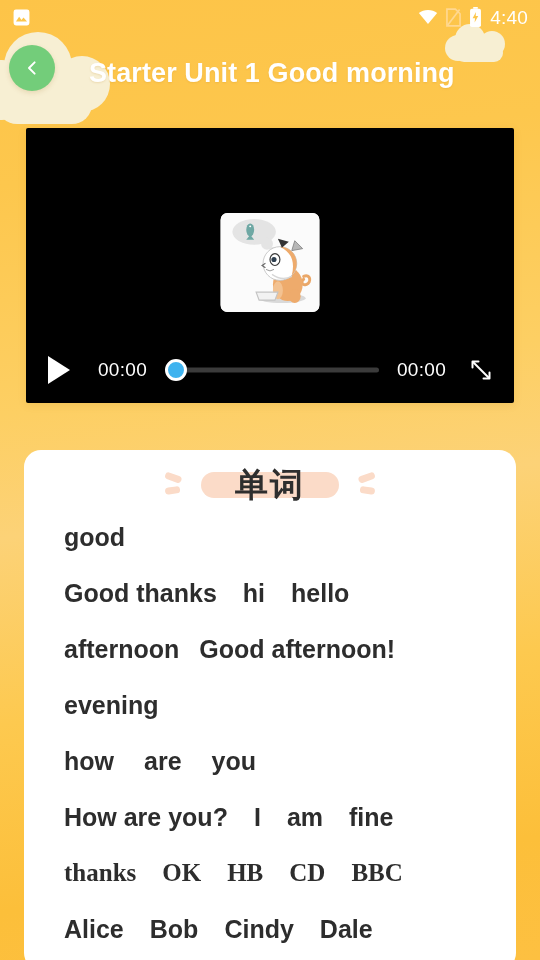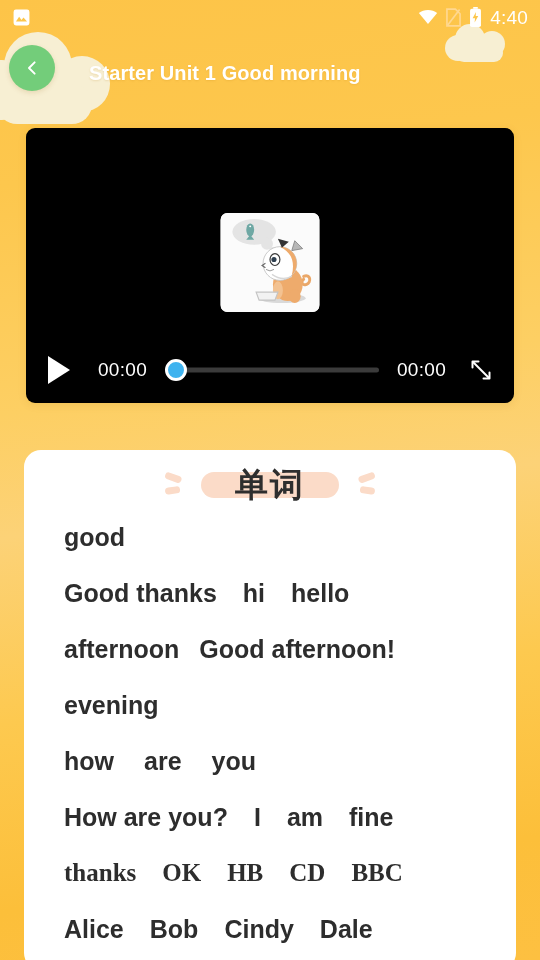--- a/index.html
+++ b/index.html
@@ -46,30 +46,30 @@
     width:46px; height:46px; border-radius:50%;
     background:#73cd7a;
     box-shadow:0 2px 5px rgba(140,90,0,.15);
     display:flex; align-items:center; justify-content:center;
     cursor:pointer;
   }
   .back-chev{ width:18px; height:18px; display:block; }
   .title{
     position:absolute; left:89px; top:50%;
     transform:translateY(-50%);
-    color:#ffffff; font-size:20px; font-weight:bold;
+    color:#ffffff; font-size:27px; font-weight:bold;
     letter-spacing:.1px; white-space:nowrap;
     text-shadow:0 1px 2px rgba(190,130,20,.18);
   }
 
   
   .player{
     position:absolute; left:26px; top:128px;
     width:488px; height:275px;
-    background:#000000; border-radius:9px;
+    background:#000000; border-radius:2px;
     overflow:hidden; z-index:10;
     box-shadow:0 2px 8px rgba(150,100,10,.12);
   }
   .poster{
     position:absolute; left:50%; top:85px;
     transform:translateX(-50%);
     width:99px; height:99px; border-radius:7px;
     background:#fbfbfb; overflow:hidden;
   }
   .controls{

